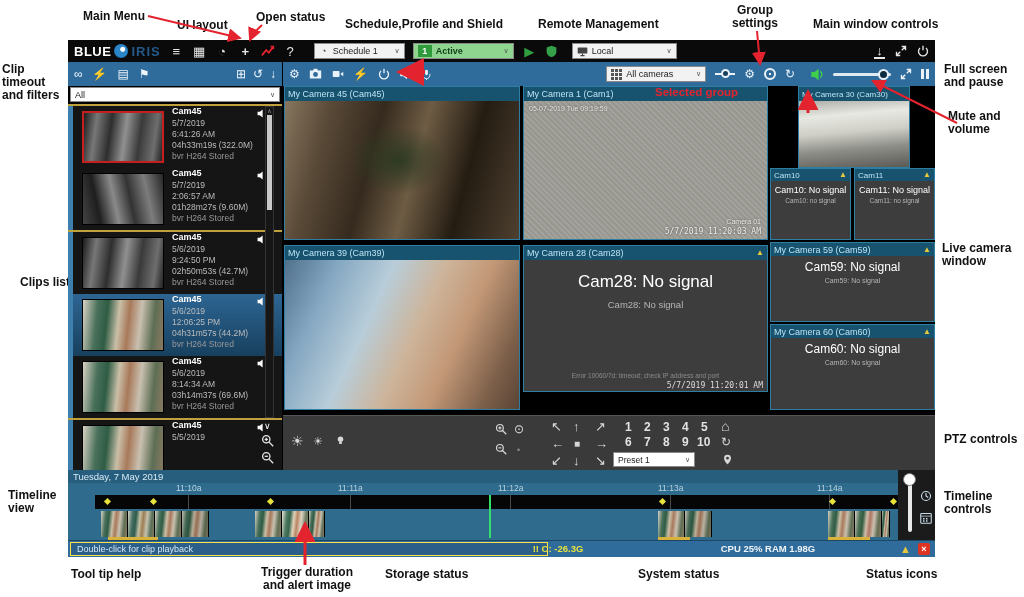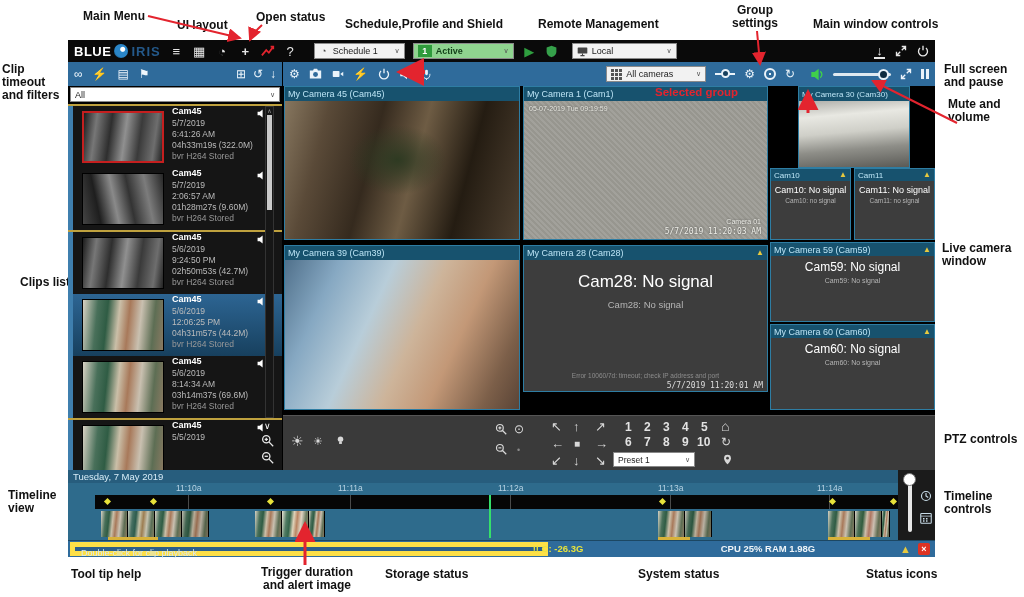--- a/index.html
+++ b/index.html
@@ -57,21 +57,21 @@
 .tick{position:absolute;top:13px;font-size:8.5px;color:#b8d4e4}
 .scale{position:absolute;left:27px;top:25px;width:803px;height:14px;background:#060606}
 .gline{position:absolute;width:1px;height:14px;background:#4a4a4a;top:0}
 .dia{position:absolute;width:5px;height:5px;background:#e8e23a;transform:rotate(45deg);top:4px}
 .playhead{position:absolute;left:421px;top:25px;width:2px;height:43px;background:#35e06a;z-index:5}
 .tcluster{position:absolute;top:41px;height:26px;display:flex}
 .tthumb{width:27px;height:26px;border-right:1px solid #000}
 .ybar{position:absolute;top:67px;height:3px;background:#d8b23a}
 .tl-right{position:absolute;left:830px;top:0;width:37px;height:70px;background:#1b1b1b;color:#c8dce8}
 .sbar{position:absolute;left:0;top:500px;width:867px;height:17px;background:#2f6b9b;border-top:1px solid #1c4763}
-.tip{position:absolute;left:2px;top:1px;width:478px;height:14px;background:#2b5f8a;border:5px solid #fde047;color:#d8e8f2;font-size:9px;line-height:12px;padding-left:6px}
+.tip{position:absolute;left:2px;top:1px;width:478px;height:14px;background:#2b5f8a;border:1px solid #fde047;color:#d8e8f2;font-size:9px;line-height:12px;padding-left:6px}
 .storage{position:absolute;left:415px;top:2px;width:150px;text-align:center;color:#e8e33c;font-weight:bold;font-size:9.5px}
 .sysstat{position:absolute;left:565px;top:2px;width:270px;text-align:center;color:#eef4f8;font-weight:bold;font-size:9.5px}
 .closebox{position:absolute;left:850px;top:2px;width:12px;height:12px;background:#d32;color:#fff;font-size:9px;font-weight:bold;text-align:center;line-height:12px;border-radius:2px}
 .slider{position:relative;width:58px;height:3px;background:#dfe9f0;border-radius:2px}
 .knob{position:absolute;right:2px;top:-4px;width:11px;height:11px;border-radius:50%;background:#0d2b40;border:2px solid #e8f1f8}
 .pausebars{width:8px;height:10px;border-left:3px solid #eaf3fa;border-right:3px solid #eaf3fa;display:inline-block}
 .toggle{position:relative;width:20px;height:10px}
 .toggle .tline{position:absolute;left:0;top:4px;width:20px;height:2px;background:#eaf3fa}
 .toggle .tknob{position:absolute;left:6px;top:0;width:9px;height:9px;border-radius:50%;background:#16405e;border:2px solid #eaf3fa}
 .override{width:12px;height:12px;border:2px solid #eaf3fa;border-radius:50%;position:relative}
@@ -89,21 +89,21 @@
   <div class="ann" style="left:177px;top:19px">UI layout</div>
   <div class="ann" style="left:256px;top:11px">Open status</div>
   <div class="ann" style="left:345px;top:18px">Schedule,Profile and Shield</div>
   <div class="ann" style="left:538px;top:18px">Remote Management</div>
   <div class="ann" style="left:722px;top:4px;width:66px;text-align:center">Group settings</div>
   <div class="ann" style="left:813px;top:18px">Main window controls</div>
   <div class="ann" style="left:2px;top:63px;width:64px">Clip timeout and filters</div>
   <div class="ann" style="left:20px;top:276px">Clips list</div>
   <div class="ann" style="left:8px;top:489px;width:58px">Timeline view</div>
   <div class="ann" style="left:944px;top:63px;width:78px">Full screen and pause</div>
-  <div class="ann" style="left:948px;top:98px;width:72px">Mute and volume</div>
+  <div class="ann" style="left:948px;top:110px;width:72px">Mute and volume</div>
   <div class="ann" style="left:942px;top:242px;width:80px">Live camera window</div>
   <div class="ann" style="left:944px;top:433px">PTZ controls</div>
   <div class="ann" style="left:944px;top:490px;width:78px">Timeline controls</div>
   <div class="ann" style="left:71px;top:568px">Tool tip help</div>
   <div class="ann" style="left:252px;top:566px;width:110px;text-align:center">Trigger duration and alert image</div>
   <div class="ann" style="left:385px;top:568px">Storage status</div>
   <div class="ann" style="left:638px;top:568px">System status</div>
   <div class="ann" style="left:866px;top:568px">Status icons</div>
   <div class="annred" style="left:655px;top:86px;z-index:60">Selected group</div>
 

